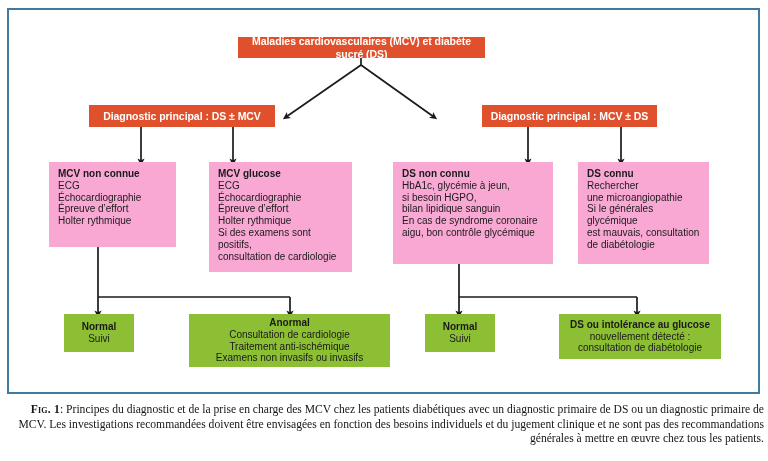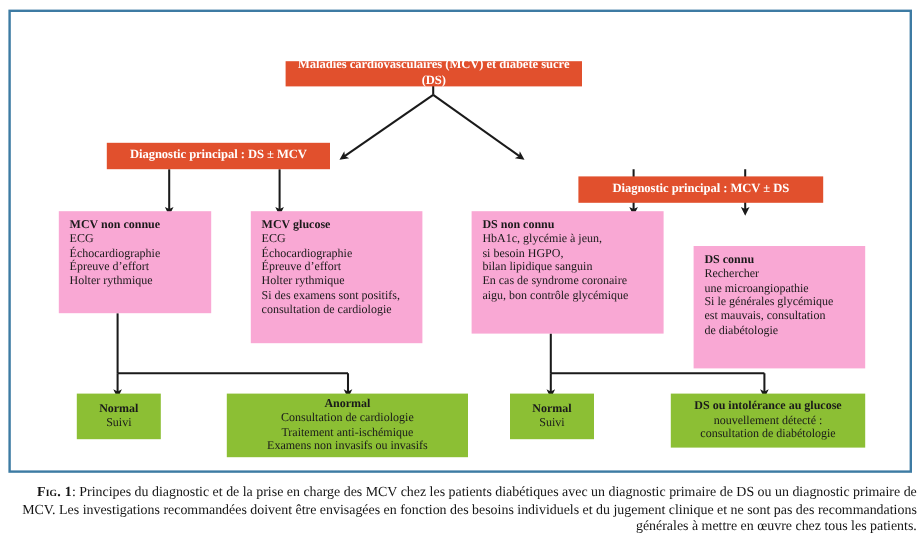--- a/index.html
+++ b/index.html
@@ -11,21 +11,21 @@
   #root{position:relative;width:768px;height:461px;}
 
   
   .figure-frame{
     position:absolute;left:7px;top:8px;
     width:753px;height:386px;
     border:2px solid #3d7ba3;
     background:#ffffff;
     box-sizing:border-box;
   }
-  .canvas{position:absolute;left:0;top:17px;width:100%;height:100%;font-family:Liberation Serif, serif;}
+  .canvas{position:absolute;left:0;top:3px;width:100%;height:100%;}
   .svg-layer{position:absolute;left:0;top:0;width:753px;height:386px;}
 
   
   .node{
     position:absolute;
     box-sizing:border-box;
     line-height:1.18;
   }
   .node .body{white-space:pre-line;}
 
@@ -113,21 +113,21 @@
       </svg>
 
       <div class="node orange" style="left:229px;top:24px;width:247px;height:21px;">
         <span>Maladies cardiovasculaires (MCV) et diabète sucré (DS)</span>
       </div>
 
       <div class="node orange" style="left:80px;top:92px;width:186px;height:22px;">
         <span>Diagnostic principal : DS ± MCV</span>
       </div>
 
-      <div class="node orange" style="left:473px;top:92px;width:204px;height:22px;margin-top:28px;">
+      <div class="node orange" style="left:473px;top:92px;width:175px;height:22px;">
         <span>Diagnostic principal : MCV ± DS</span>
       </div>
 
       <div class="node yellow" style="left:40px;top:149px;width:127px;height:85px;">
         <span class="hd">MCV non connue</span>
         <span class="body">ECG
 Échocardiographie
 Épreuve d’effort
 Holter rythmique</span>
       </div>
@@ -144,21 +144,21 @@
 
       <div class="node yellow" style="left:384px;top:149px;width:160px;height:102px;">
         <span class="hd">DS non connu</span>
         <span class="body">HbA1c, glycémie à jeun,
 si besoin HGPO,
 bilan lipidique sanguin
 En cas de syndrome coronaire
 aigu, bon contrôle glycémique</span>
       </div>
 
-      <div class="node yellow" style="left:569px;top:149px;width:143px;height:102px;margin-top:29px;">
+      <div class="node yellow" style="left:569px;top:149px;width:131px;height:102px;">
         <span class="hd">DS connu</span>
         <span class="body">Rechercher
 une microangiopathie
 Si le générales glycémique
 est mauvais, consultation
 de diabétologie</span>
       </div>
 
       <div class="node green" style="left:55px;top:301px;width:70px;height:38px;">
         <span class="hd">Normal</span>

